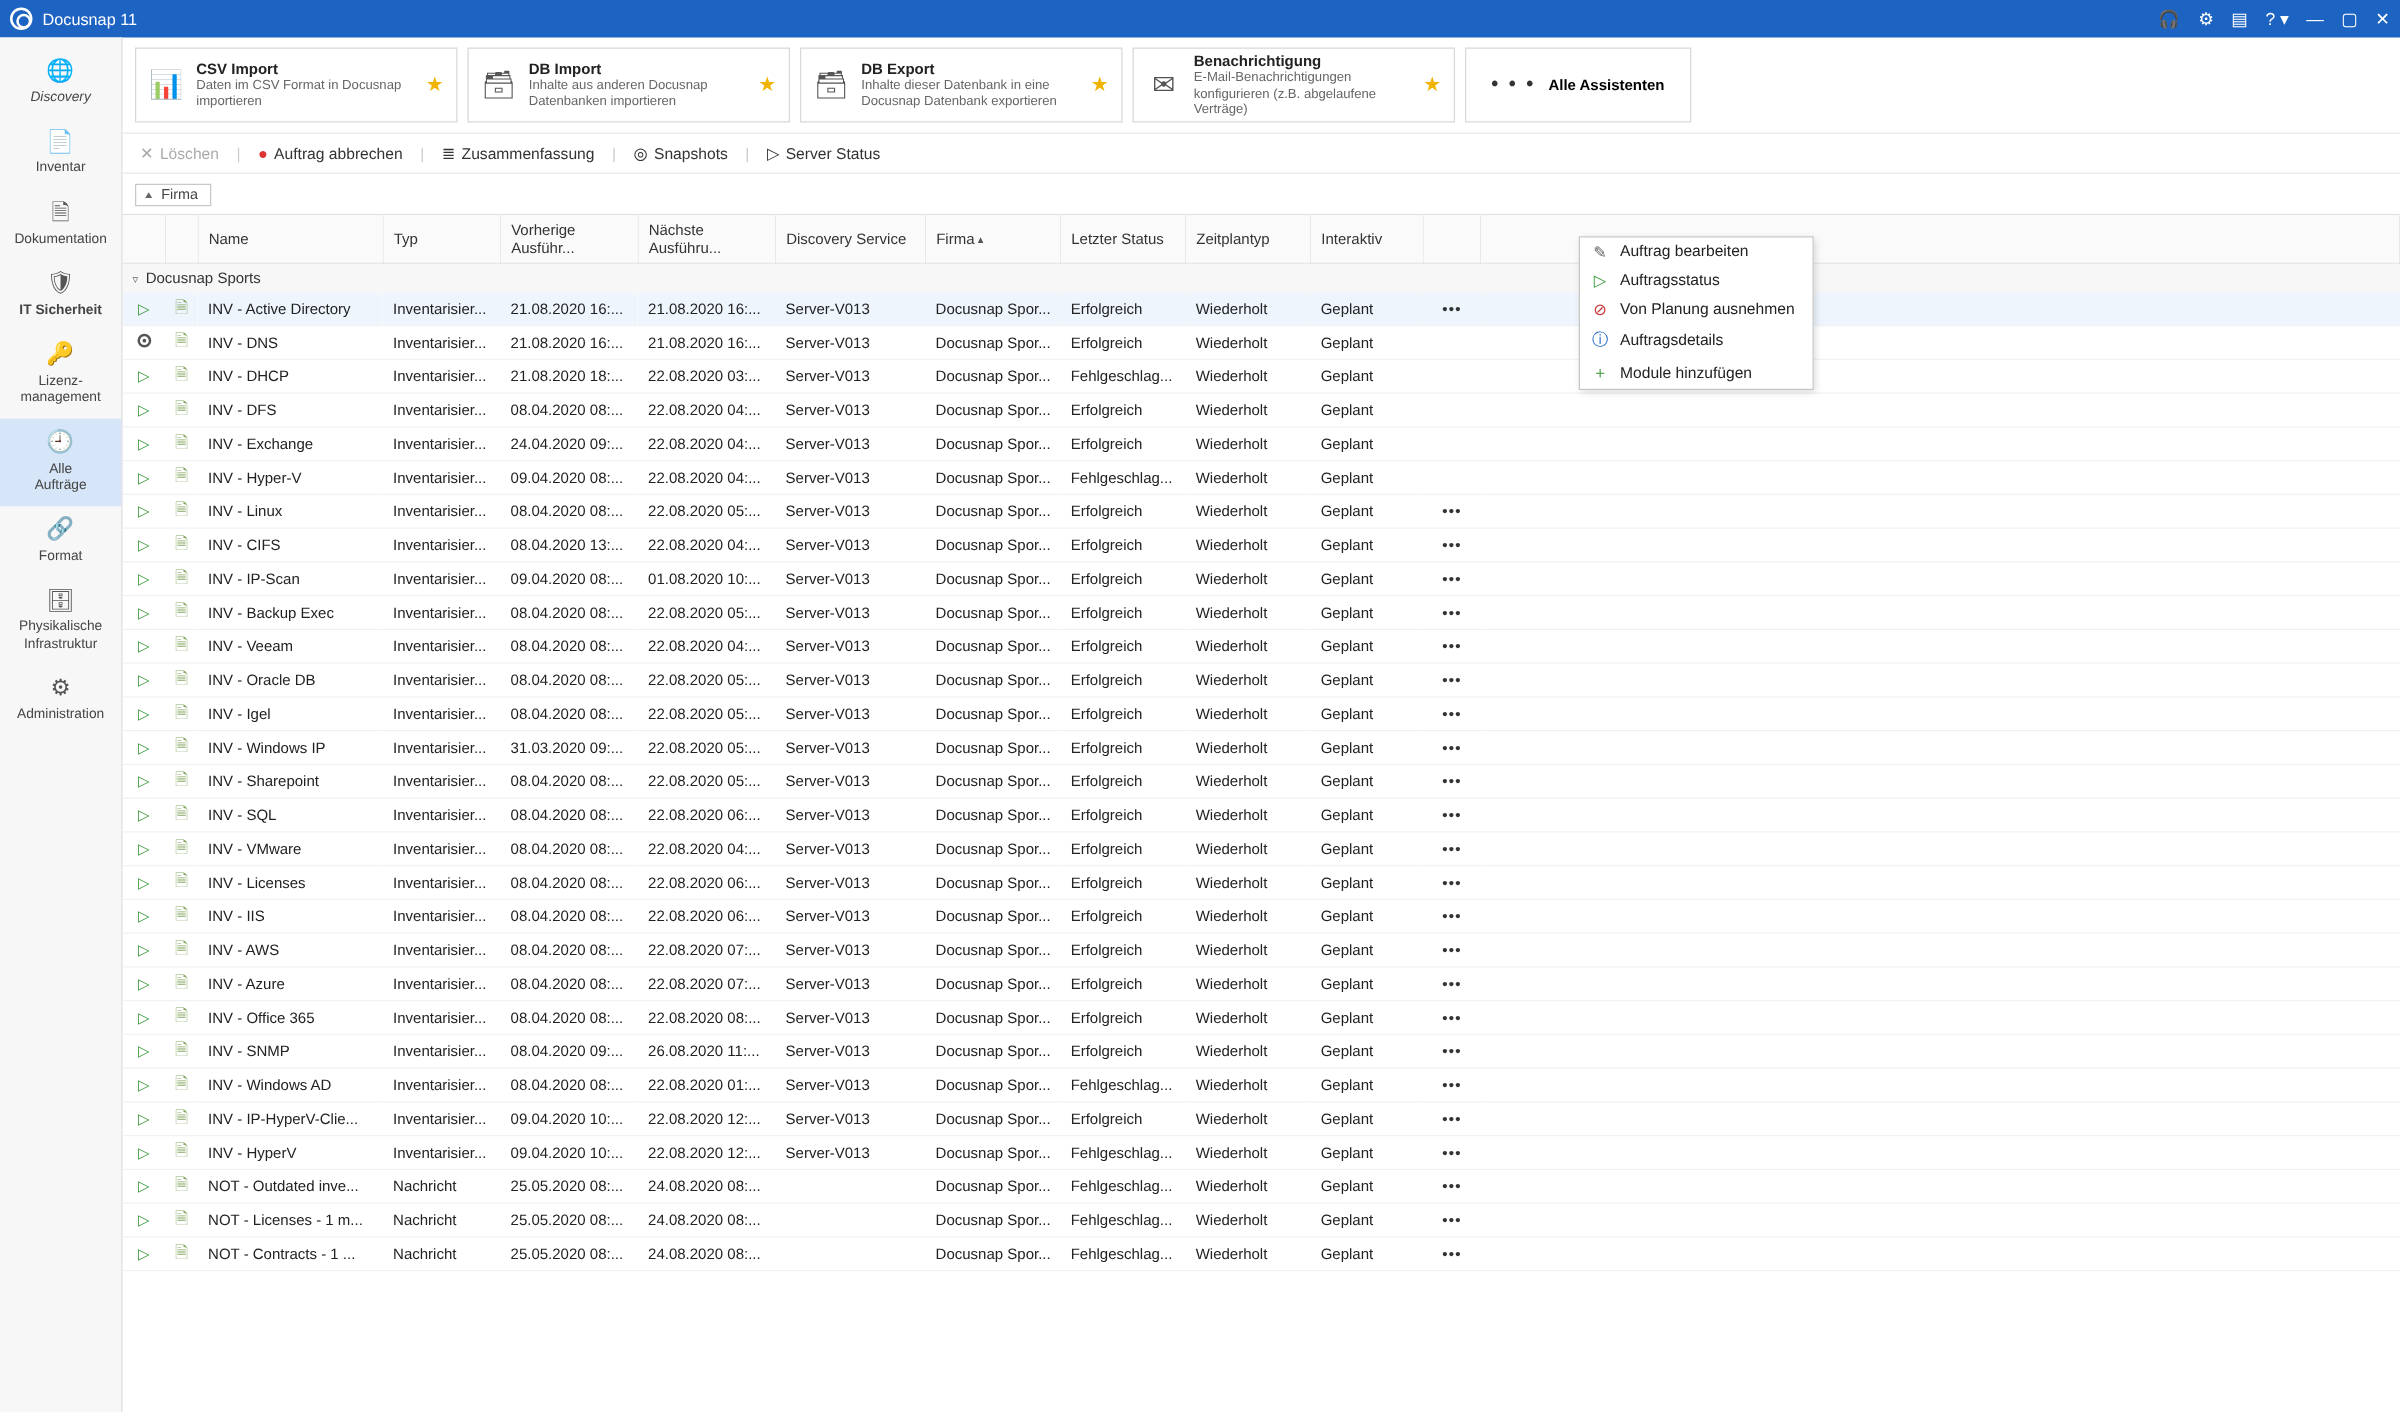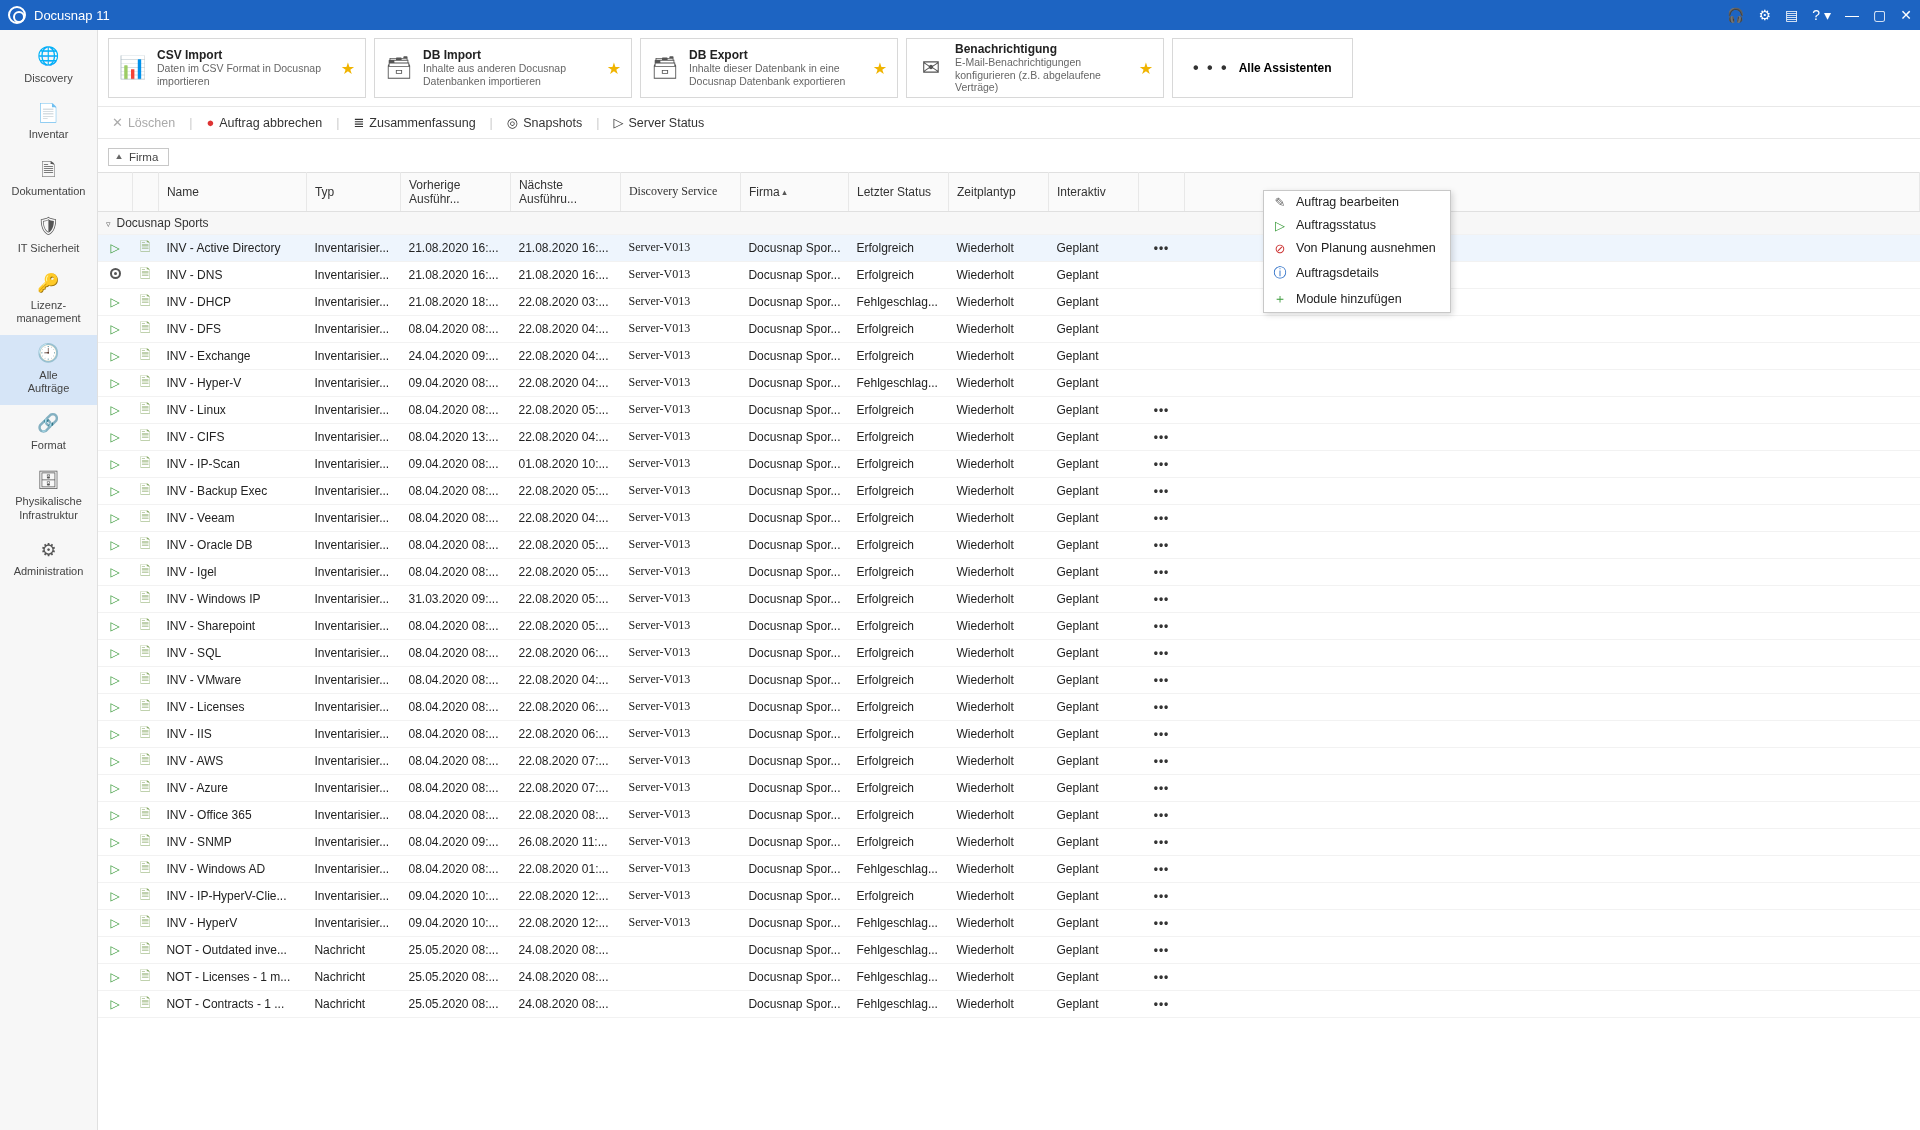--- a/index.html
+++ b/index.html
@@ -81,21 +81,21 @@
 .micon.info { color: #1d64c2; }
 .micon.plus { color: #3a9a3a; }
 
 
 th.c0, td.c0 { width: 34px; }
 th.c1, td.c1 { width: 24px; }
 th.c2, td.c2 { width: 148px; }
 th.c3, td.c3 { width: 94px; }
 th.c4, td.c4 { width: 110px; }
 th.c5, td.c5 { width: 110px; }
-th.c6, td.c6 { width: 120px; font-family: Liberation Serif, serif; }
+th.c6, td.c6 { width: 120px; }
 th.c7, td.c7 { width: 104px; }
 th.c8, td.c8 { width: 100px; }
 th.c9, td.c9 { width: 100px; }
 th.c10, td.c10 { width: 90px; }
 th.c11, td.c11 { width: 46px; }
 th.c12, td.c12 { width: auto; }
 </style>
 </head>
 <body>
 
@@ -111,33 +111,33 @@
     <span>▢</span>
     <span>✕</span>
   </div>
 </div>
 
 <div class="main">
 
   <div class="sidebar" id="sidebar">
       <div class="sidebar-item">
         <span class="icon">🌐</span>
-        <span style="white-space: pre-line;">Discovery</span>
+        <span style="white-space: pre-line; font-style: italic;">Discovery</span>
       </div>
       <div class="sidebar-item">
         <span class="icon">📄</span>
         <span style="white-space: pre-line;">Inventar</span>
       </div>
       <div class="sidebar-item">
         <span class="icon">🗎</span>
         <span style="white-space: pre-line;">Dokumentation</span>
       </div>
       <div class="sidebar-item">
         <span class="icon">🛡</span>
-        <span style="white-space: pre-line;">IT Sicherheit</span>
+        <span style="white-space: pre-line; font-weight: bold;">IT Sicherheit</span>
       </div>
       <div class="sidebar-item">
         <span class="icon">🔑</span>
         <span style="white-space: pre-line;">Lizenz-
 management</span>
       </div>
       <div class="sidebar-item active">
         <span class="icon">🕘</span>
         <span style="white-space: pre-line;">Alle
 Aufträge</span>

